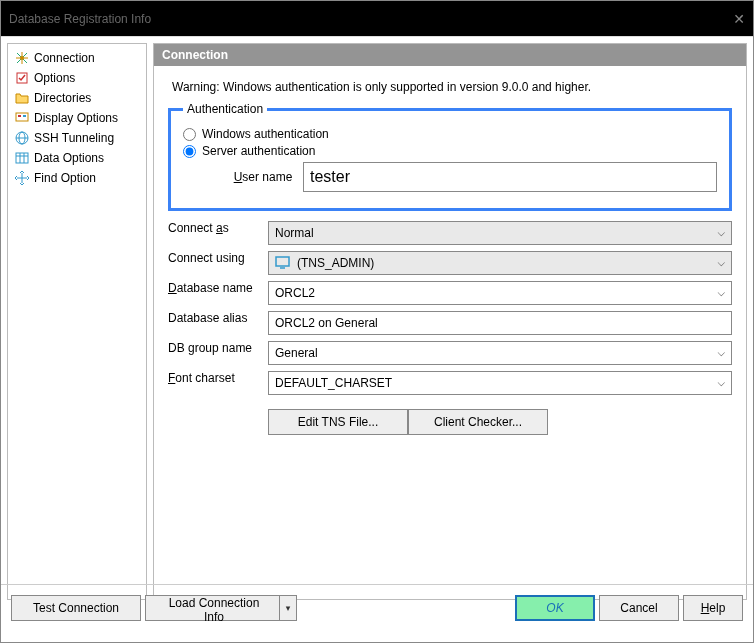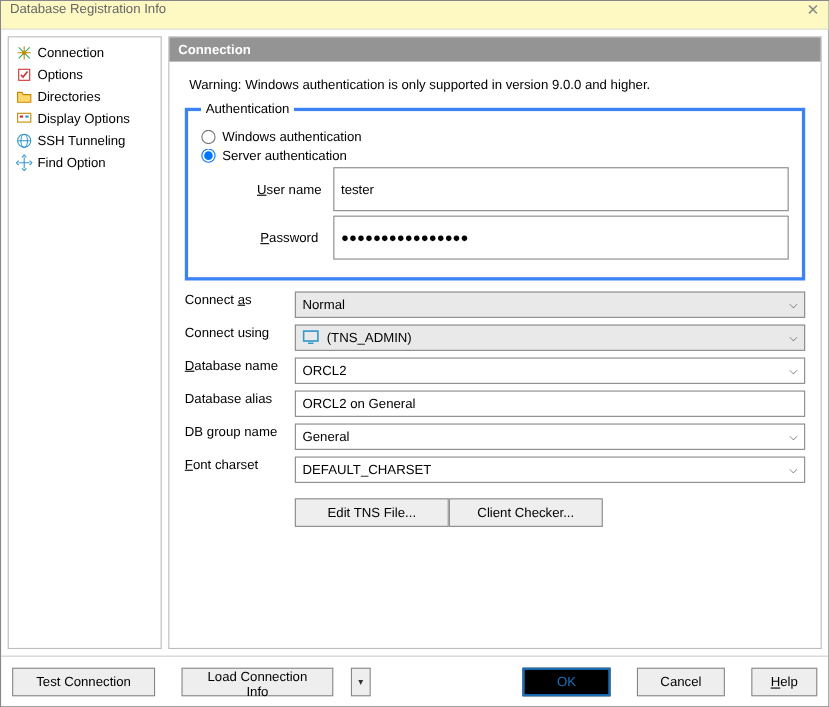--- a/index.html
+++ b/index.html
@@ -1,50 +1,50 @@
 <!DOCTYPE html>
 <html><head>
 <meta charset="utf-8">
 <style>
 * { box-sizing: border-box; margin: 0; padding: 0; }
 body { font-family: "Segoe UI", Tahoma, sans-serif; font-size: 12px; background: #fff; }
 .window { width: 754px; height: 643px; border: 1px solid #888; background: #fff; box-shadow: 3px 3px 6px rgba(0,0,0,0.3); position: relative; }
-.titlebar { height: 26px; background: #fef9c3; border-bottom: 1px solid #ddd; display: flex; padding: 0 8px; color: #666; }
+.titlebar { height: 36px; background: #000000; border-bottom: 1px solid #ddd; display: flex; align-items: center; padding: 0 8px; color: #666; }
 .titlebar .title { flex: 1; }
 .close-x { font-size: 14px; color: #888; cursor: pointer; }
 .body { display: flex; height: calc(100% - 26px - 46px); padding: 6px; gap: 6px; }
 .sidebar { width: 140px; border: 1px solid #bbb; background: #fff; padding: 4px 2px; }
 .sb-item { display: flex; align-items: center; gap: 4px; padding: 2px 4px; cursor: pointer; white-space: nowrap; }
 .icon { width: 16px; height: 16px; display: inline-flex; align-items: center; justify-content: center; flex-shrink: 0; }
 .main { flex: 1; border: 1px solid #bbb; background: #fff; display: flex; flex-direction: column; }
 .section-header { background: #949494; color: #fff; font-weight: bold; padding: 4px 8px; }
 .content { padding: 10px 14px; }
 .warning { margin: 4px 0 8px 4px; }
 fieldset.auth { border: 3px solid #3b82f6; padding: 8px 12px 12px; margin-bottom: 10px; }
 fieldset.auth legend { padding: 0 4px; }
 .radio-row { display: flex; align-items: flex-end; gap: 6px; margin: 3px 0; }
 .radio-row input { margin: 0; }
 .cred-row { display: flex; align-items: center; margin: 4px 0; }
 .cred-row label { width: 120px; text-align: center; padding-left: 40px; }
-.cred-row input { flex: 1; height: 40px; border: 1px solid #888; padding: 0 6px; font-size: 12px; background: #fff; }
+.cred-row input { flex: 1; height: 30px; border: 1px solid #888; padding: 0 6px; font-size: 16px; background: #fff; }
 .form-row { display: flex; align-items: flex-start; margin: 6px 0; }
 .form-row > label { width: 100px; }
 .form-row .ctl { flex: 1; height: 24px; border: 1px solid #888; background: #fff; display: flex; align-items: center; padding: 0 6px; position: relative; }
 .form-row .ctl.combo { background: #e9e9e9; }
 .form-row .ctl .txt { flex: 1; }
 .form-row .ctl .arrow { color: #555; font-size: 10px; }
 .buttons-row { margin-top: 14px; display: flex; padding-left: 100px; }
 .buttons-row button { width: 140px; height: 26px; border: 1px solid #888; background: #eee; cursor: pointer; font-size: 12px; }
-.footer { position: absolute; bottom: 0; left: 0; right: 0; height: 46px; border-top: 1px solid #ccc; display: flex; align-items: center; padding: 0 10px; gap: 24px; }
+.footer { position: absolute; bottom: 12px; left: 0; right: 0; height: 46px; border-top: 1px solid #ccc; display: flex; align-items: center; padding: 0 10px; gap: 4px; }
 .footer button { height: 26px; border: 1px solid #888; background: #eee; cursor: pointer; font-size: 12px; padding: 0 12px; }
 .footer .btn-test { width: 130px; }
 .footer .btn-load { width: 138px; }
 .footer .drop-btn { width: 18px; height: 26px; border: 1px solid #888; background: #eee; margin-left: -8px; display: flex; align-items: center; justify-content: center; cursor: pointer; font-size: 9px; color: #333; }
 .footer .spacer { flex: 1; }
-.footer .btn-ok { width: 80px; border: 2px solid #1a6fb8; color: #1a6fb8; background: #000000; }
+.footer .btn-ok { width: 80px; border: 2px solid #1a6fb8; color: #1a6fb8; background: #86efac; font-style: italic; }
 .footer .btn-cancel { width: 80px; }
 .footer .btn-help { width: 60px; }
 .u { text-decoration: underline; }
 .combo .monitor-icon { margin-right: 6px; }
 </style>
 </head>
 <body>
 
 <div class="window">
   <div class="titlebar">
@@ -99,20 +99,31 @@
               <circle cx="8" cy="8" r="6" fill="none" stroke="#39c" stroke-width="1"></circle>
               <ellipse cx="8" cy="8" rx="3" ry="6" fill="none" stroke="#39c" stroke-width="1"></ellipse>
               <line x1="2" y1="8" x2="14" y2="8" stroke="#39c"></line>
             </svg>
           </span>
         <span>SSH Tunneling</span>
       </div>
       <div class="sb-item">
         <span class="icon">
             <svg width="16" height="16">
+              <rect x="2" y="3" width="12" height="10" fill="none" stroke="#39c" stroke-width="1"></rect>
+              <line x1="2" y1="6" x2="14" y2="6" stroke="#39c"></line>
+              <line x1="6" y1="3" x2="6" y2="13" stroke="#39c"></line>
+              <line x1="10" y1="3" x2="10" y2="13" stroke="#39c"></line>
+            </svg>
+          </span>
+        <span>Data Options</span>
+      </div>
+      <div class="sb-item">
+        <span class="icon">
+            <svg width="16" height="16">
               <line x1="3" y1="8" x2="13" y2="8" stroke="#39c" stroke-width="1"></line>
               <line x1="8" y1="3" x2="8" y2="13" stroke="#39c" stroke-width="1"></line>
               <polyline points="3,6 1,8 3,10" fill="none" stroke="#39c"></polyline>
               <polyline points="13,6 15,8 13,10" fill="none" stroke="#39c"></polyline>
               <polyline points="6,3 8,1 10,3" fill="none" stroke="#39c"></polyline>
               <polyline points="6,13 8,15 10,13" fill="none" stroke="#39c"></polyline>
             </svg>
           </span>
         <span>Find Option</span>
       </div>
@@ -129,24 +140,20 @@
             <input type="radio" name="auth" style="">
             <span>Windows authentication</span>
           </div>
           <div class="radio-row">
             <input type="radio" name="auth" checked="" style="">
             <span>Server authentication</span>
           </div>
           <div class="cred-row">
             <label><span class="u">U</span><span>ser name</span></label>
             <input type="text" value="tester" style="">
-          </div>
-          <div class="cred-row">
-            <label><span class="u">P</span>assword</label>
-            <input type="text" value="●●●●●●●●●●●●●●●●" style="">
           </div>
         </fieldset>
 
         <div class="form-row">
           <label>Connect <span class="u">a</span>s</label>
           <div class="ctl combo">
             <span class="txt">Normal</span>
             <span class="arrow">⌵</span>
           </div>
         </div>

